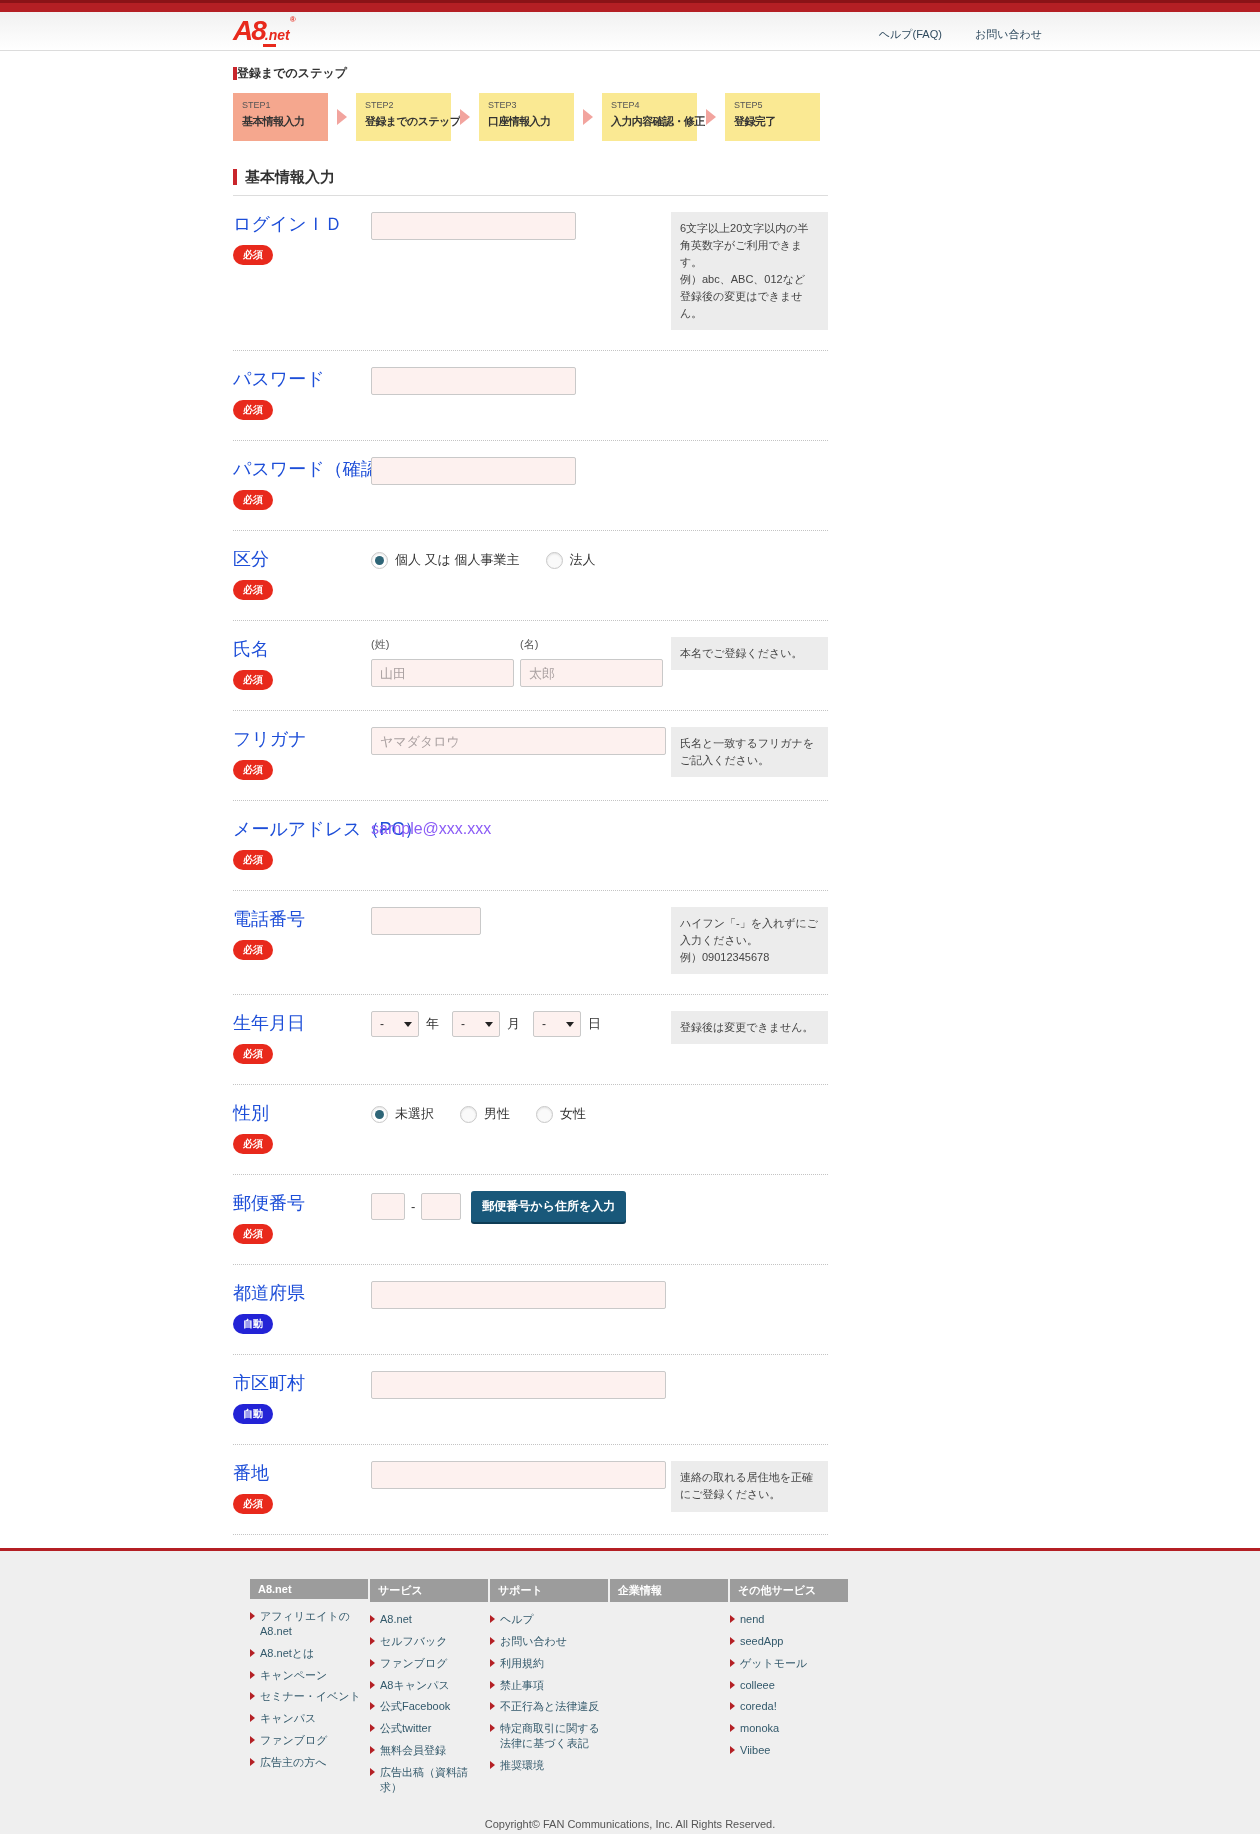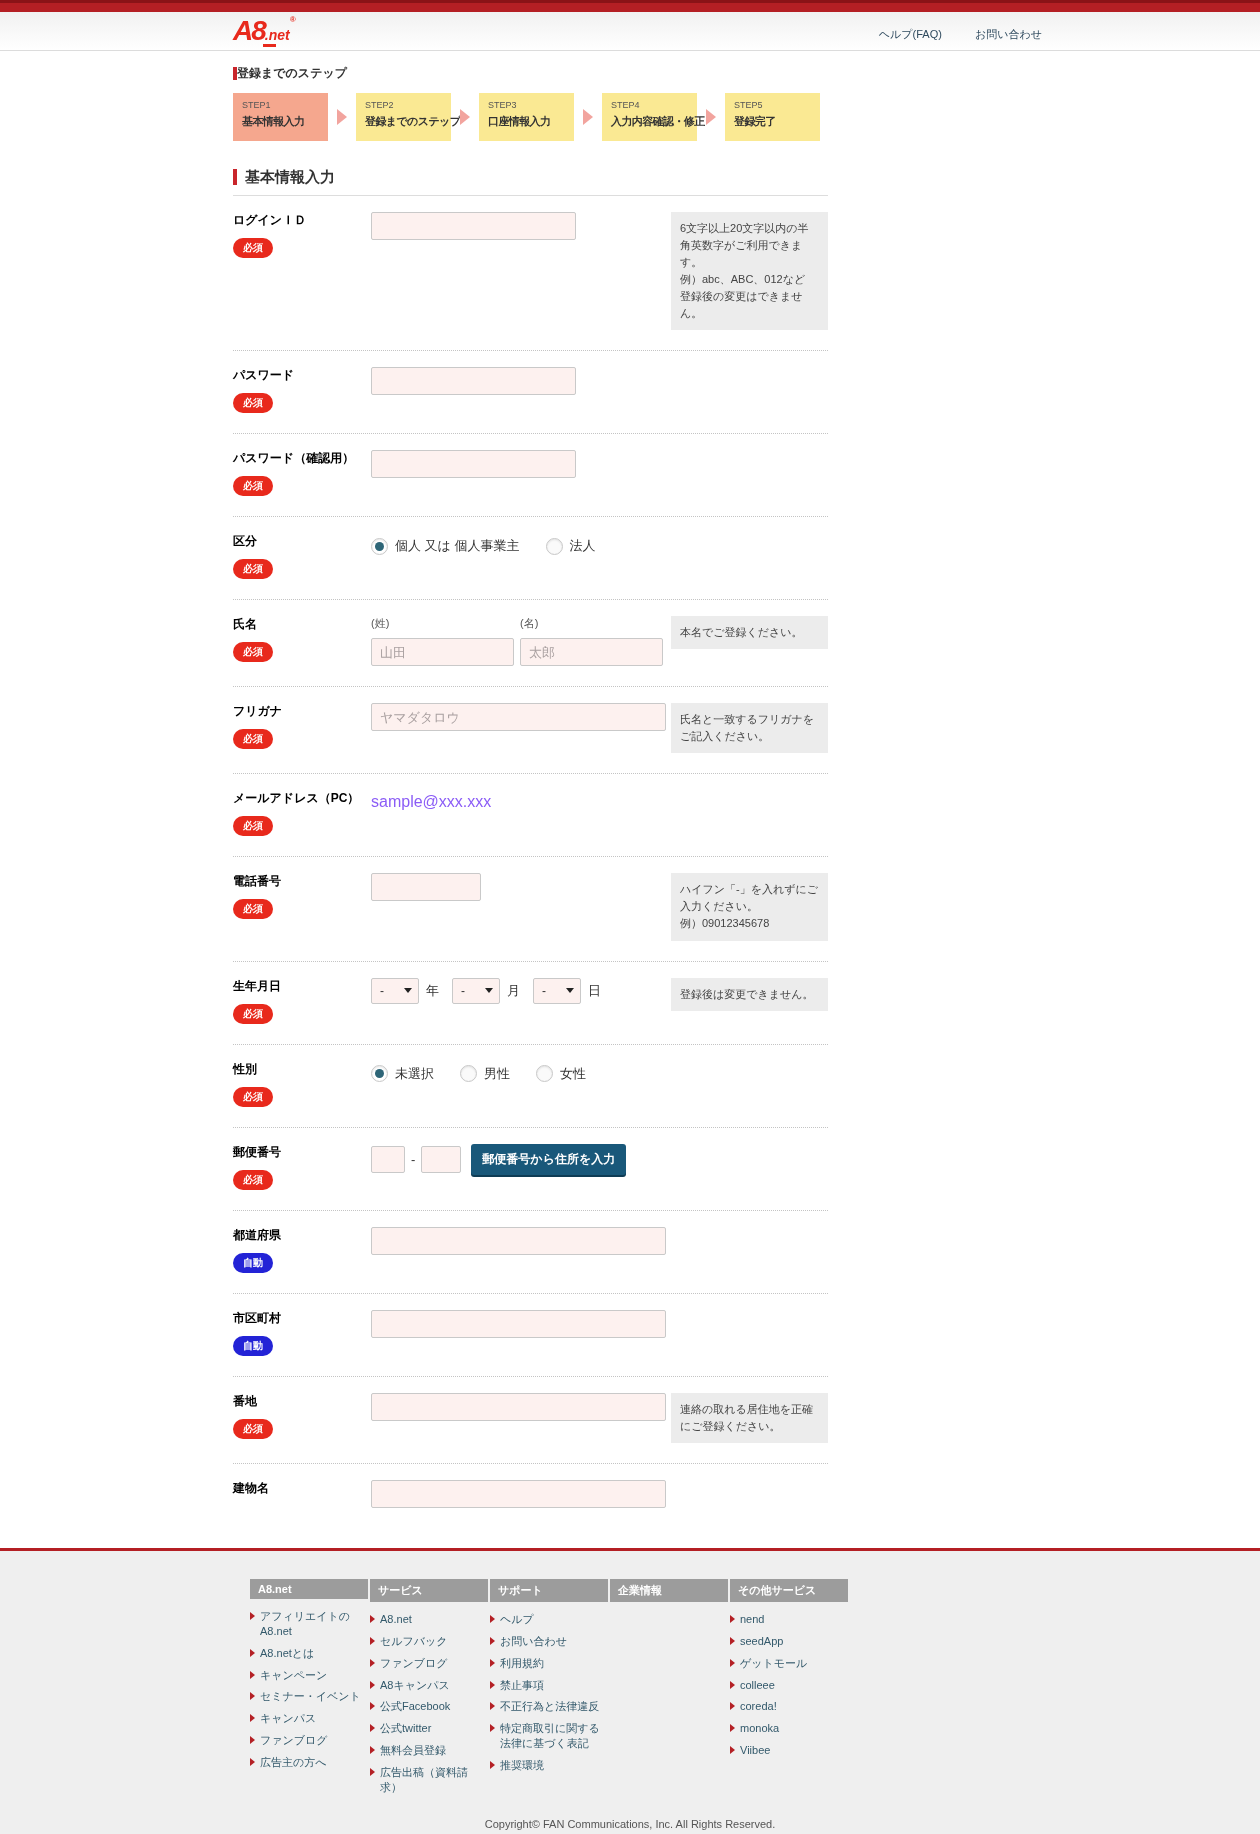--- a/index.html
+++ b/index.html
@@ -30,21 +30,21 @@
   .step-num { display:block; font-size:9px; color:#555; }
   .step-name { display:block; margin-top:4px; font-size:11px; font-weight:bold; color:#333; letter-spacing:-0.6px; white-space:nowrap; }
   .step-arrow { width:0; height:0; border-left:10px solid #f2a49e; border-top:8px solid transparent; border-bottom:8px solid transparent; margin:0 9px; }
   
   .form-title-wrap { margin-top:28px; border-bottom:1px solid #ddd; padding-bottom:10px; }
   .form-title { font-size:15px; font-weight:bold; border-left:4px solid #c9252b; padding-left:8px; line-height:16px; }
   
   .frow { display:flex; align-items:flex-start; padding:16px 0 20px; border-bottom:1px dotted #c4c4c4; }
   .frow.last { border-bottom:none; }
   .flabel { width:138px; box-sizing:border-box; padding-right:4px; flex-shrink:0; }
-  .lbl { font-size:12px; font-weight:bold; color:#000000; white-space:nowrap; }
+  .lbl { font-size:18px; font-weight:normal; color:#1d4ed8; white-space:nowrap; }
   .badge { display:inline-block; margin-top:9px; font-size:10px; font-weight:bold; color:#fff; width:40px; text-align:center; padding:3px 0; border-radius:10px; }
   .badge.req { background:#e8291c; }
   .badge.auto { background:#2323d6; }
   .fcontrol { width:300px; flex-shrink:0; }
   .fnote { margin-left:auto; width:157px; box-sizing:border-box; background:#ececec; font-size:11px; color:#444; line-height:1.55; padding:8px 9px; white-space:pre-line; }
   .ti { background:#fdf1ef; border:1px solid #c9c9c9; border-radius:2px; height:27px; box-sizing:border-box; padding:13px 8px; font-size:13px; color:#555; outline:none; font-family:inherit; }
   .ti::placeholder { color:#a9a0a0; }
   .w205{width:205px} .w143{width:143px} .w295{width:295px} .w110{width:110px}
   .wz1{width:34px; padding:0 4px; text-align:center;} .wz2{width:40px; padding:0 4px; text-align:center;}
   .pair { display:flex; gap:6px; }

